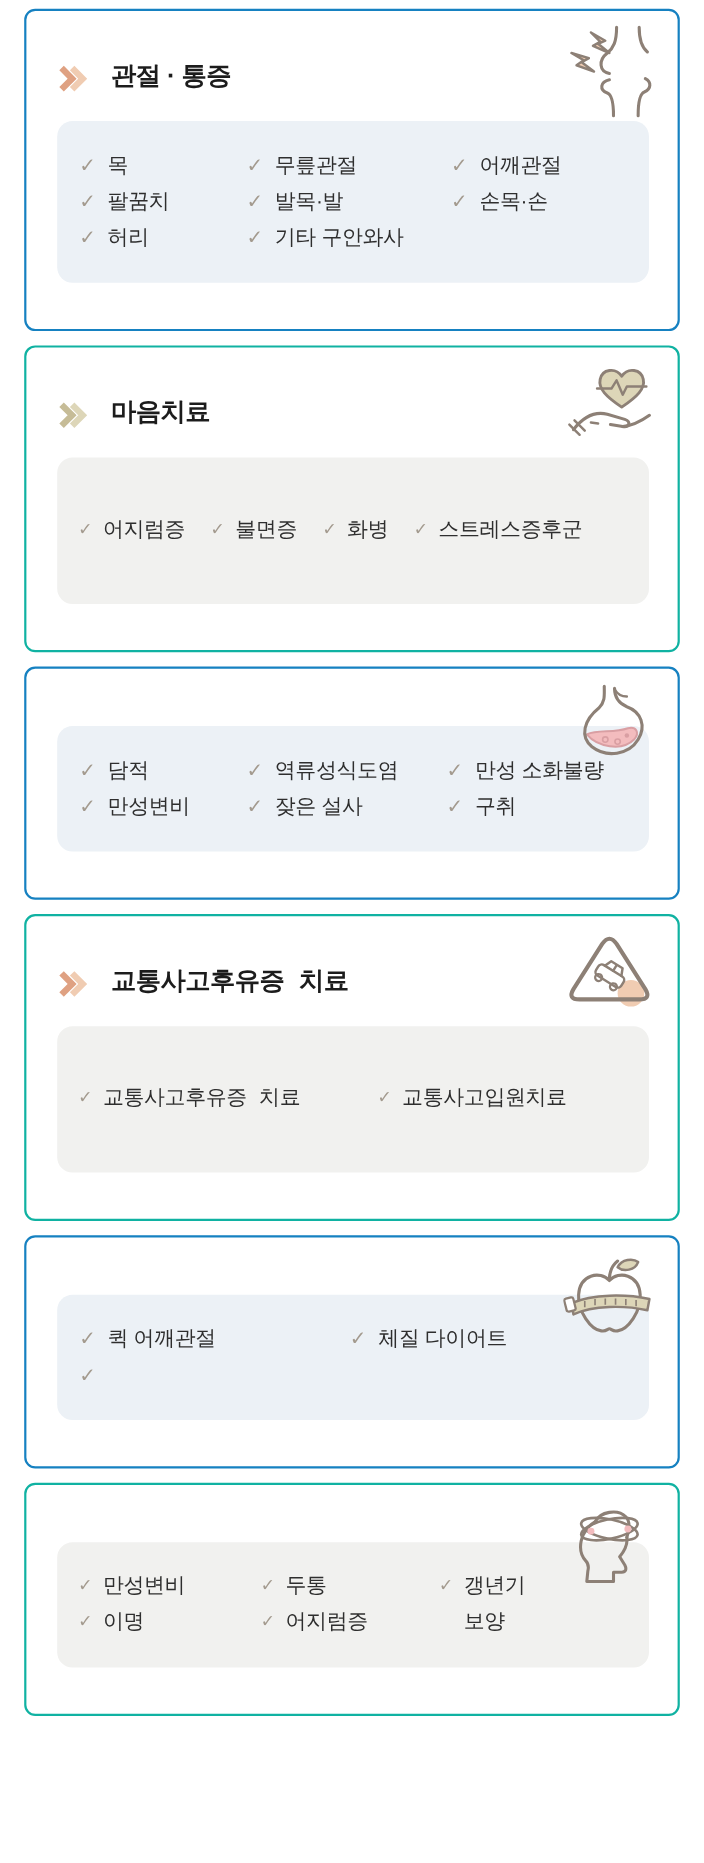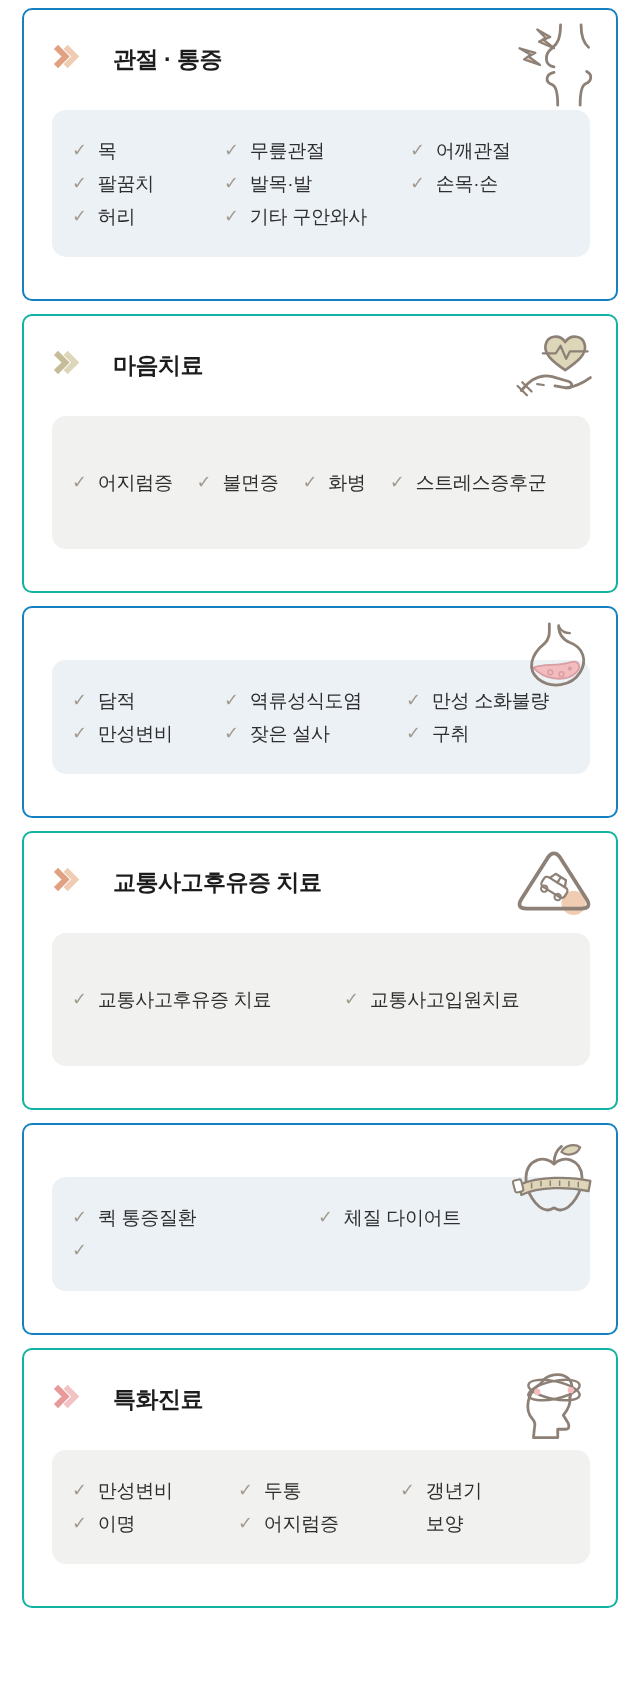--- a/index.html
+++ b/index.html
@@ -17,26 +17,26 @@
     gap: 13px;
   }
   .card {
     position: relative;
     box-sizing: border-box;
     border-radius: 10px;
     padding: 26px 26px 42px 28px;
     background: #ffffff;
   }
   .card.border-blue { border: 2px solid var(--border-blue, #1681c1); }
-  .card.border-teal { border: 2px solid var(--border-teal, #10b2a2); }
+  .card.border-teal { border: 2px solid var(--border-teal, #10b2a2); font-family: Liberation Mono, monospace; }
 
   .card-head {
     display: flex;
-    align-items: flex-start;
-    gap: 30px;
+    align-items: flex-end;
+    gap: 18px;
     margin-top: 8px;
     min-height: 40px;
   }
   .title {
     margin: 0;
     font-size: 23px;
     font-weight: bold;
     color: #1c1c1c;
     letter-spacing: -0.5px;
   }
@@ -315,44 +315,37 @@
         <path d="M8 50 C29 41 61 41 84 46 L82 57 C60 52 29 52 10 61 Z" fill="var(--accent-khaki-light,#ddd6b8)" stroke="var(--icon-stroke,#8d8076)" stroke-width="2.4" stroke-linejoin="round"></path>
         <path d="M21 48 l0 6 M31 46 l0 6 M41 45.5 l0 6 M51 45.5 l0 6 M61 46 l0 6 M71 47 l0 6" stroke="var(--icon-stroke,#8d8076)" stroke-width="1.6" fill="none"></path>
         <rect x="2" y="45" width="9" height="13" rx="2" transform="rotate(-14 6 51)" fill="#ffffff" stroke="var(--icon-stroke,#8d8076)" stroke-width="2.2"></rect>
       </svg>
     </div>
     <div class="items-box">
       <div class="cols">
         <div class="col">
           <div class="item">
               <span class="check">✓</span>
-              <span class="label">퀵 통증질환</span>
+              <span class="label">퀵 어깨관절</span>
             </div>
           <div class="item">
               <span class="check">✓</span>
             </div>
         </div>
         <div class="col">
           <div class="item">
               <span class="check">✓</span>
               <span class="label">체질 다이어트</span>
             </div>
         </div>
       </div>
     </div>
   </section>
 
   <section class="card border-teal accent-pink card-special">
-    <div class="card-head">
-      <svg class="chev" viewBox="0 0 32 26">
-        <polyline class="chev-dark" points="4,3 14,13 4,23"></polyline>
-        <polyline class="chev-light" points="14,3 24,13 14,23"></polyline>
-      </svg>
-      <h2 class="title">특화진료</h2>
-    </div>
     <div class="corner-icon">
       <svg viewBox="0 0 90 90">
         <path class="ic-stroke" d="M31 22 C16 31 13 50 22 60 C25 63 25 66 24 70 L23 80 L49 80 L49 71 L57 71 C61 71 62 68 60 64 L55 56 C60 50 63 44 62 37"></path>
         <path class="ic-stroke" d="M31 22 C36 12 53 9 61 17 C66 22 64 32 62 37"></path>
         <ellipse cx="45" cy="29" rx="28" ry="9.5" fill="none" stroke="var(--icon-stroke,#8d8076)" stroke-width="2.6" transform="rotate(12 45 29)"></ellipse>
         <ellipse cx="45" cy="29" rx="28" ry="9.5" fill="none" stroke="var(--icon-stroke,#8d8076)" stroke-width="2.6" transform="rotate(-12 45 29)"></ellipse>
         <circle cx="27" cy="31" r="3.4" fill="var(--stomach-pink,#f3bcbe)"></circle>
         <circle cx="63" cy="29" r="3.4" fill="var(--stomach-pink,#f3bcbe)"></circle>
       </svg>
     </div>

